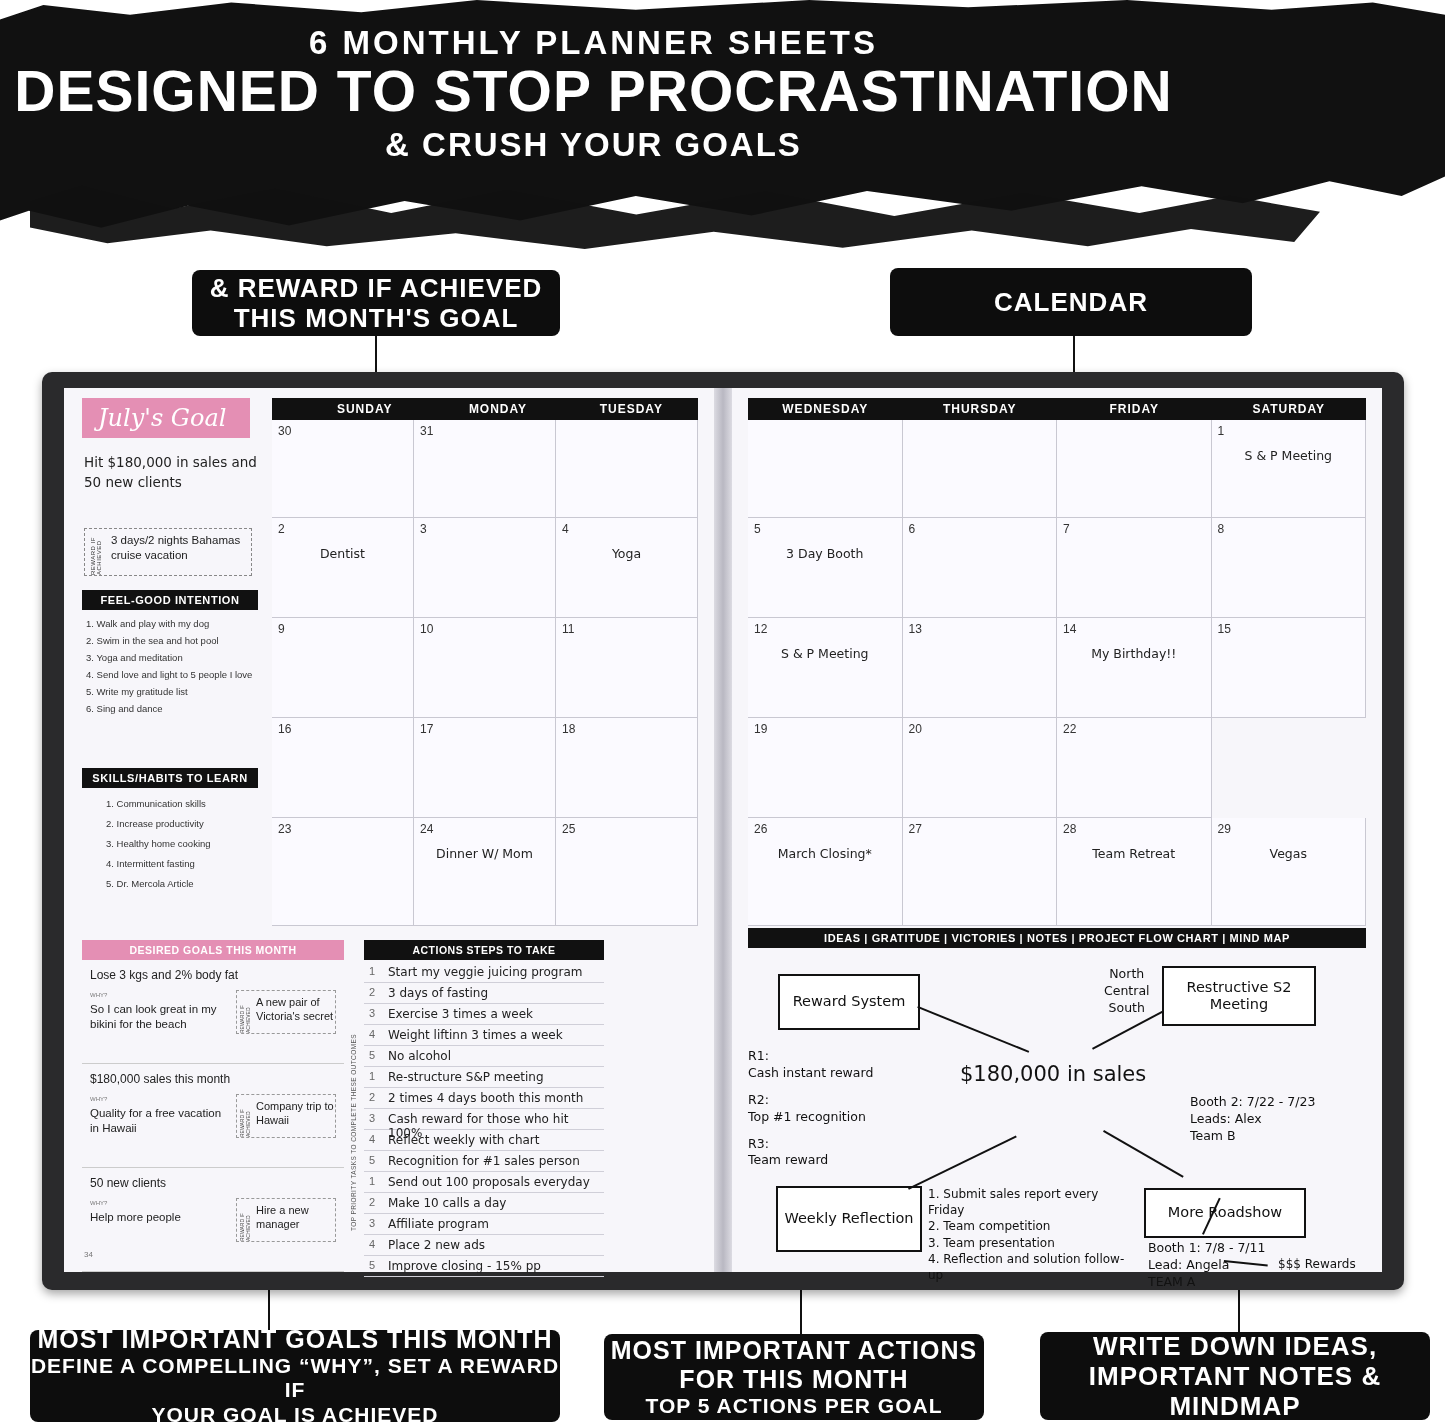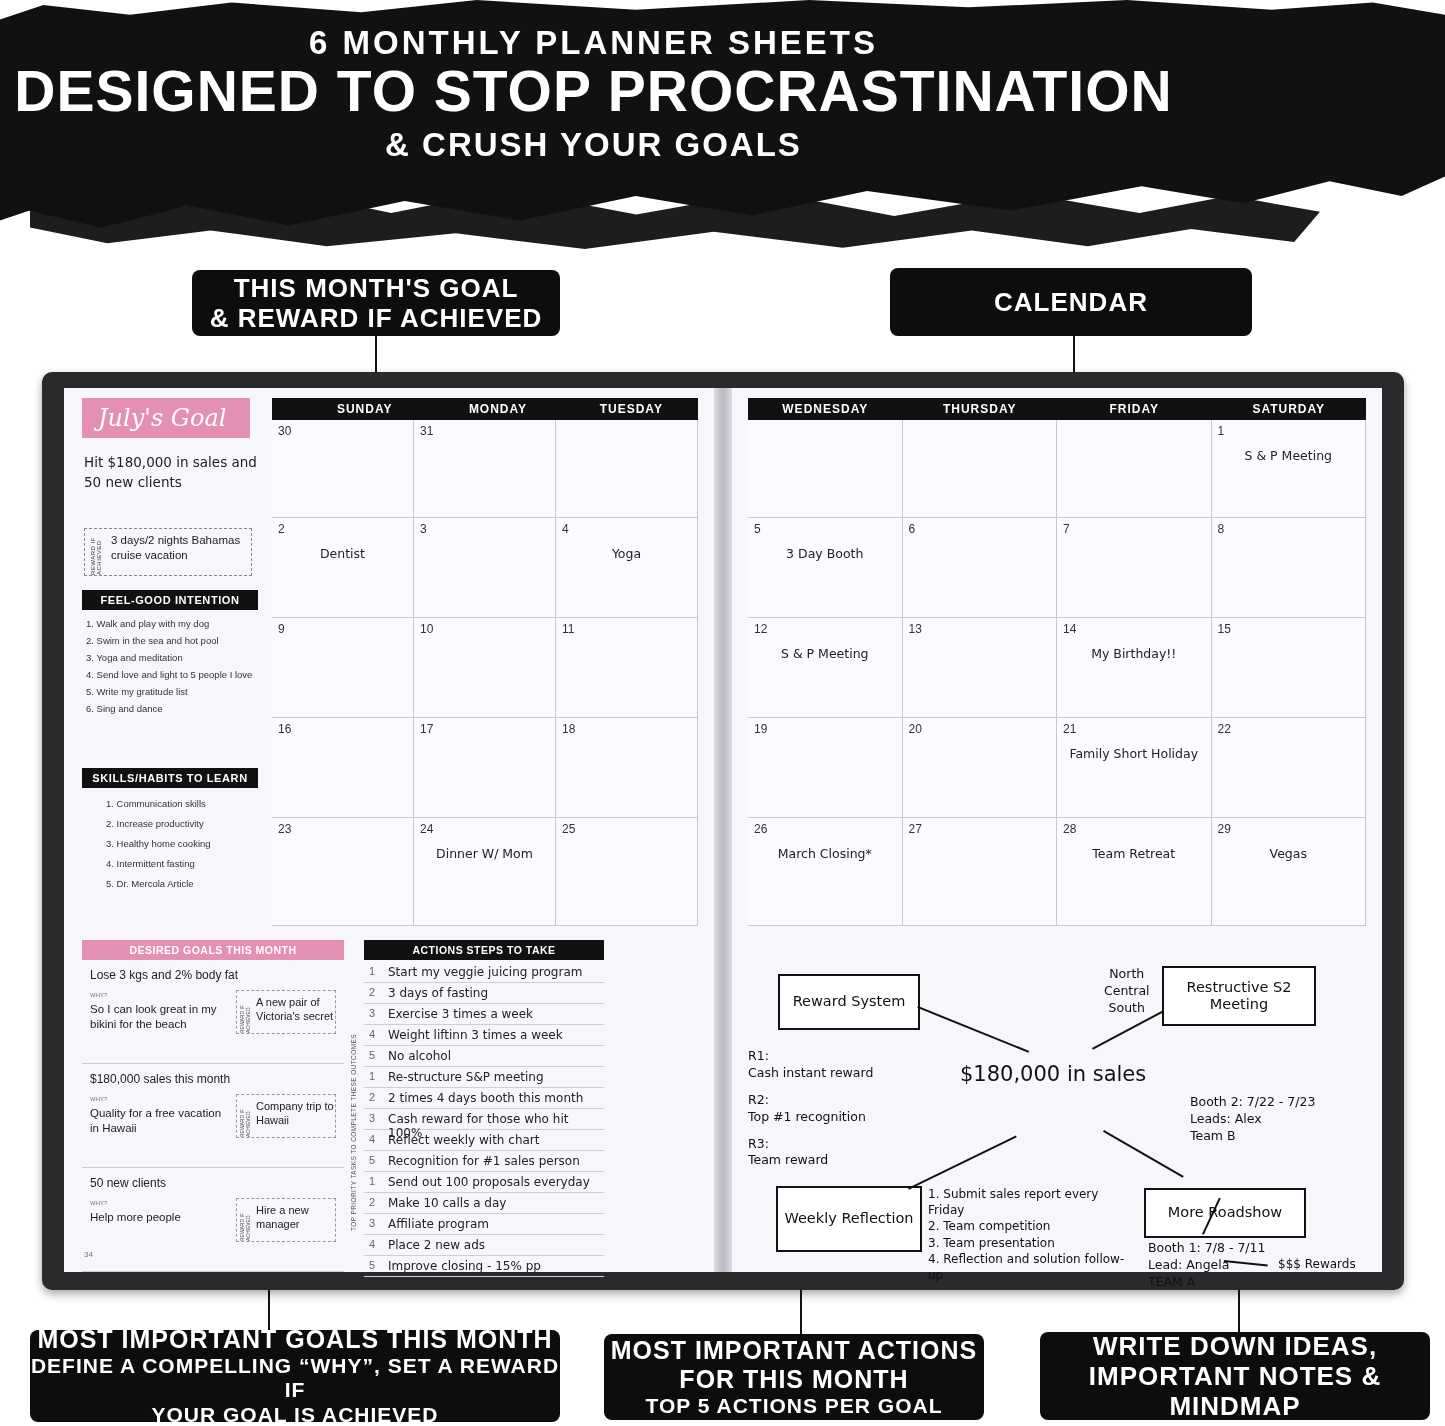--- a/index.html
+++ b/index.html
@@ -91,22 +91,22 @@
 
 <div class="banner">
   <div class="brush"></div>
   <div class="brush2"></div>
   <div class="l1">6 MONTHLY PLANNER SHEETS</div>
   <div class="l2">DESIGNED TO STOP PROCRASTINATION</div>
   <div class="l3">&amp; CRUSH YOUR GOALS</div>
 </div>
 
 <div class="callout co-goal">
+  <span>&amp; REWARD IF ACHIEVED</span>
   <span>THIS MONTH'S GOAL</span>
-  <span>&amp; REWARD IF ACHIEVED</span>
 </div>
 <div class="callout co-cal">
   <span>CALENDAR</span>
 </div>
 <div class="callout co-feel">
   <span>FEEL GOOD ACTION LIST,</span>
   <span>SKILLS &amp; HABITS</span>
   <span>YOU WANT TO MASTER</span>
 </div>
 <div class="callout co-most-goals">
@@ -423,24 +423,20 @@
           <div style="display:flex;">
             <div class="cell" style="width:154.5px;height:100px;">
               <div class="num">19</div>
               <div class="ev"></div>
             </div>
             <div class="cell" style="width:154.5px;height:100px;">
               <div class="num">20</div>
               <div class="ev"></div>
             </div>
             <div class="cell" style="width:154.5px;height:100px;">
-              <div class="num">21</div>
-              <div class="ev">Family Short Holiday</div>
-            </div>
-            <div class="cell" style="width:154.5px;height:100px;">
               <div class="num">22</div>
               <div class="ev"></div>
             </div>
           </div>
           <div style="display:flex;">
             <div class="cell" style="width:154.5px;height:108px;">
               <div class="num">26</div>
               <div class="ev">March Closing*</div>
             </div>
             <div class="cell" style="width:154.5px;height:108px;">
@@ -452,20 +448,21 @@
               <div class="ev">Team Retreat</div>
             </div>
             <div class="cell" style="width:154.5px;height:108px;">
               <div class="num">29</div>
               <div class="ev">Vegas</div>
             </div>
           </div>
         </div>
     </div>
 
+    <div class="mmHdr">IDEAS | GRATITUDE | VICTORIES | NOTES | PROJECT FLOW CHART | MIND MAP</div>
 
     <div class="mmbox" style="left:46px;top:586px;width:138px;height:52px;">Reward System</div>
     <div class="mmbox" style="left:430px;top:578px;width:150px;height:56px;">Restructive S2 Meeting</div>
     <div class="mmbox" style="left:44px;top:798px;width:142px;height:62px;">Weekly Reflection</div>
     <div class="mmbox" style="left:412px;top:800px;width:158px;height:46px;">More Roadshow</div>
 
     <div class="mmtxt" style="left:228px;top:672px;font-size:21px;">$180,000 in sales</div>
 
     <div class="mmtxt" style="left:372px;top:578px;font-size:12.5px;text-align:center;">
       <div>North</div>

